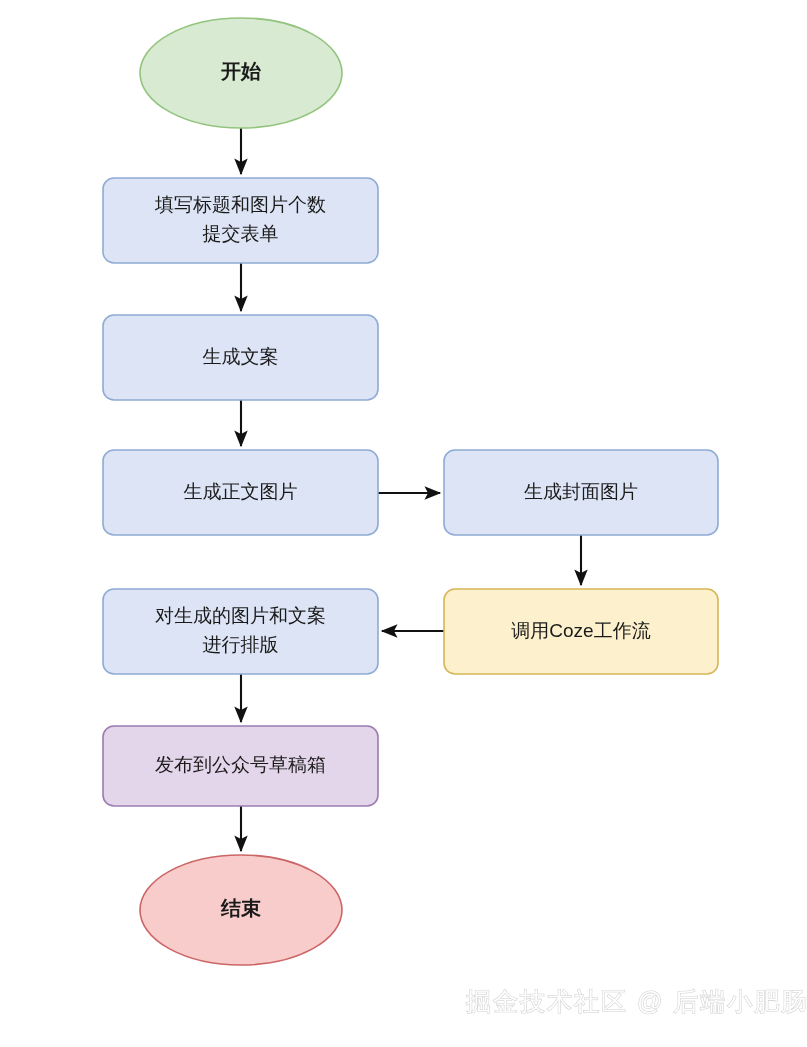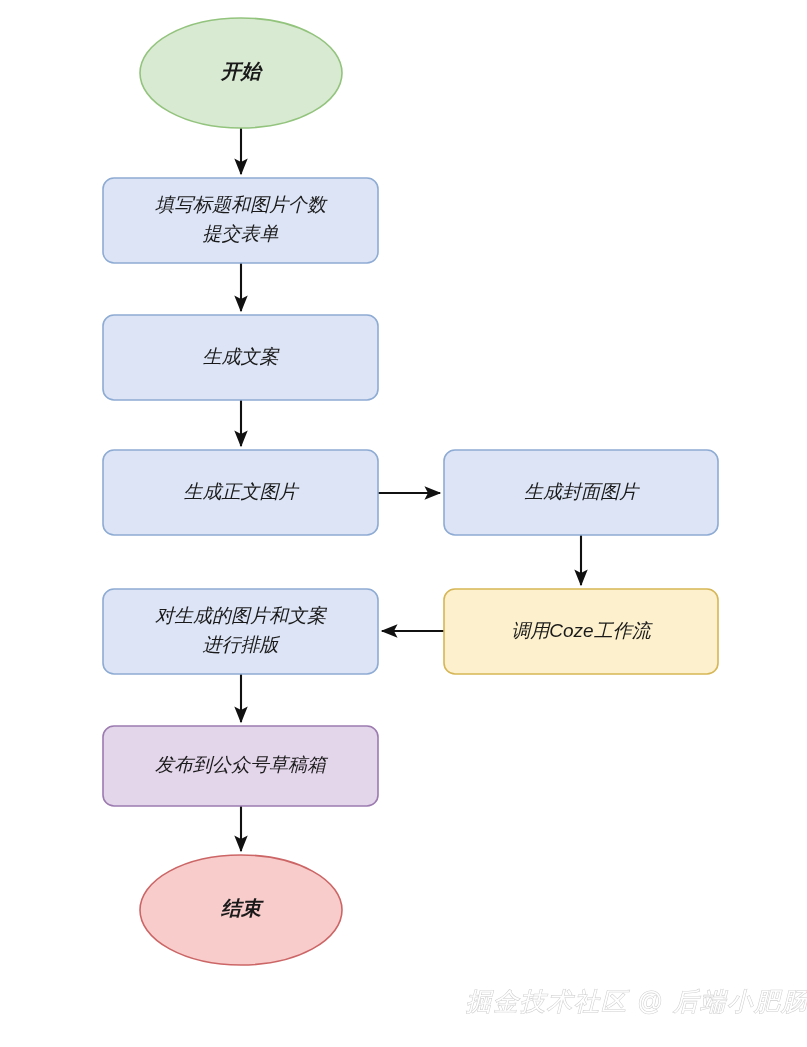--- a/index.html
+++ b/index.html
@@ -11,21 +11,20 @@
     width: 807px;
     height: 1047px;
     font-family: "Liberation Sans", sans-serif;
     overflow: hidden;
   }
   #flow-root {
     position: relative;
     width: 807px;
     height: 794px;
     background: #ffffff;
-    font-style: italic;
   }
   svg.flow-canvas {
     display: block;
     width: 807px;
     height: 1047px;
   }
   .node-shape {
     stroke-width: 1.6;
   }
   .node-label {

